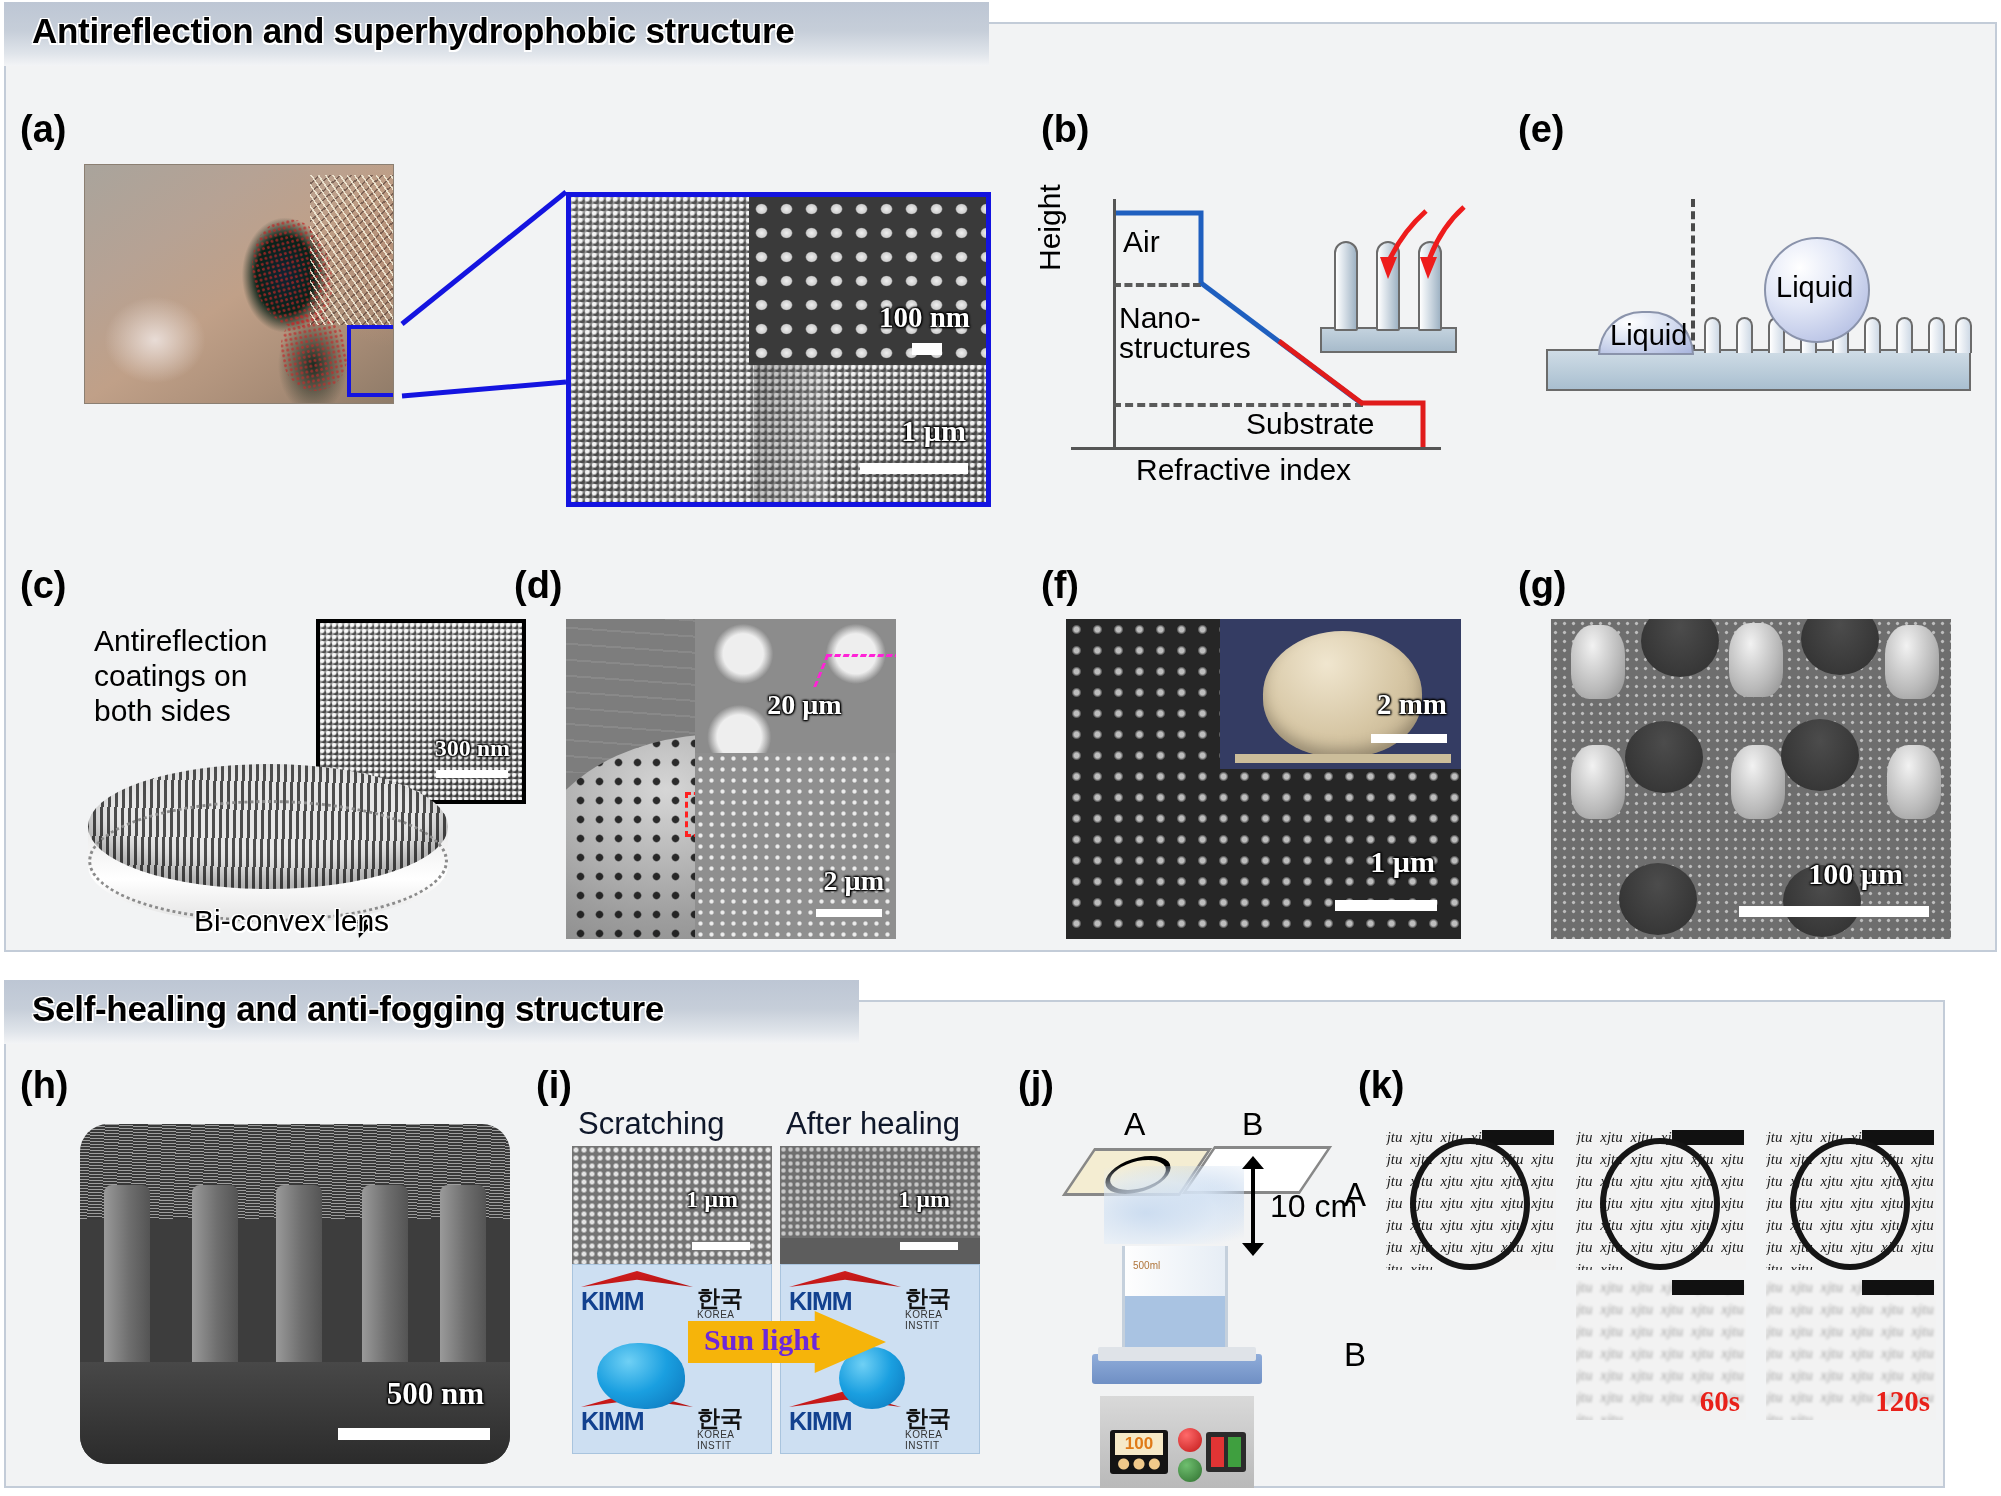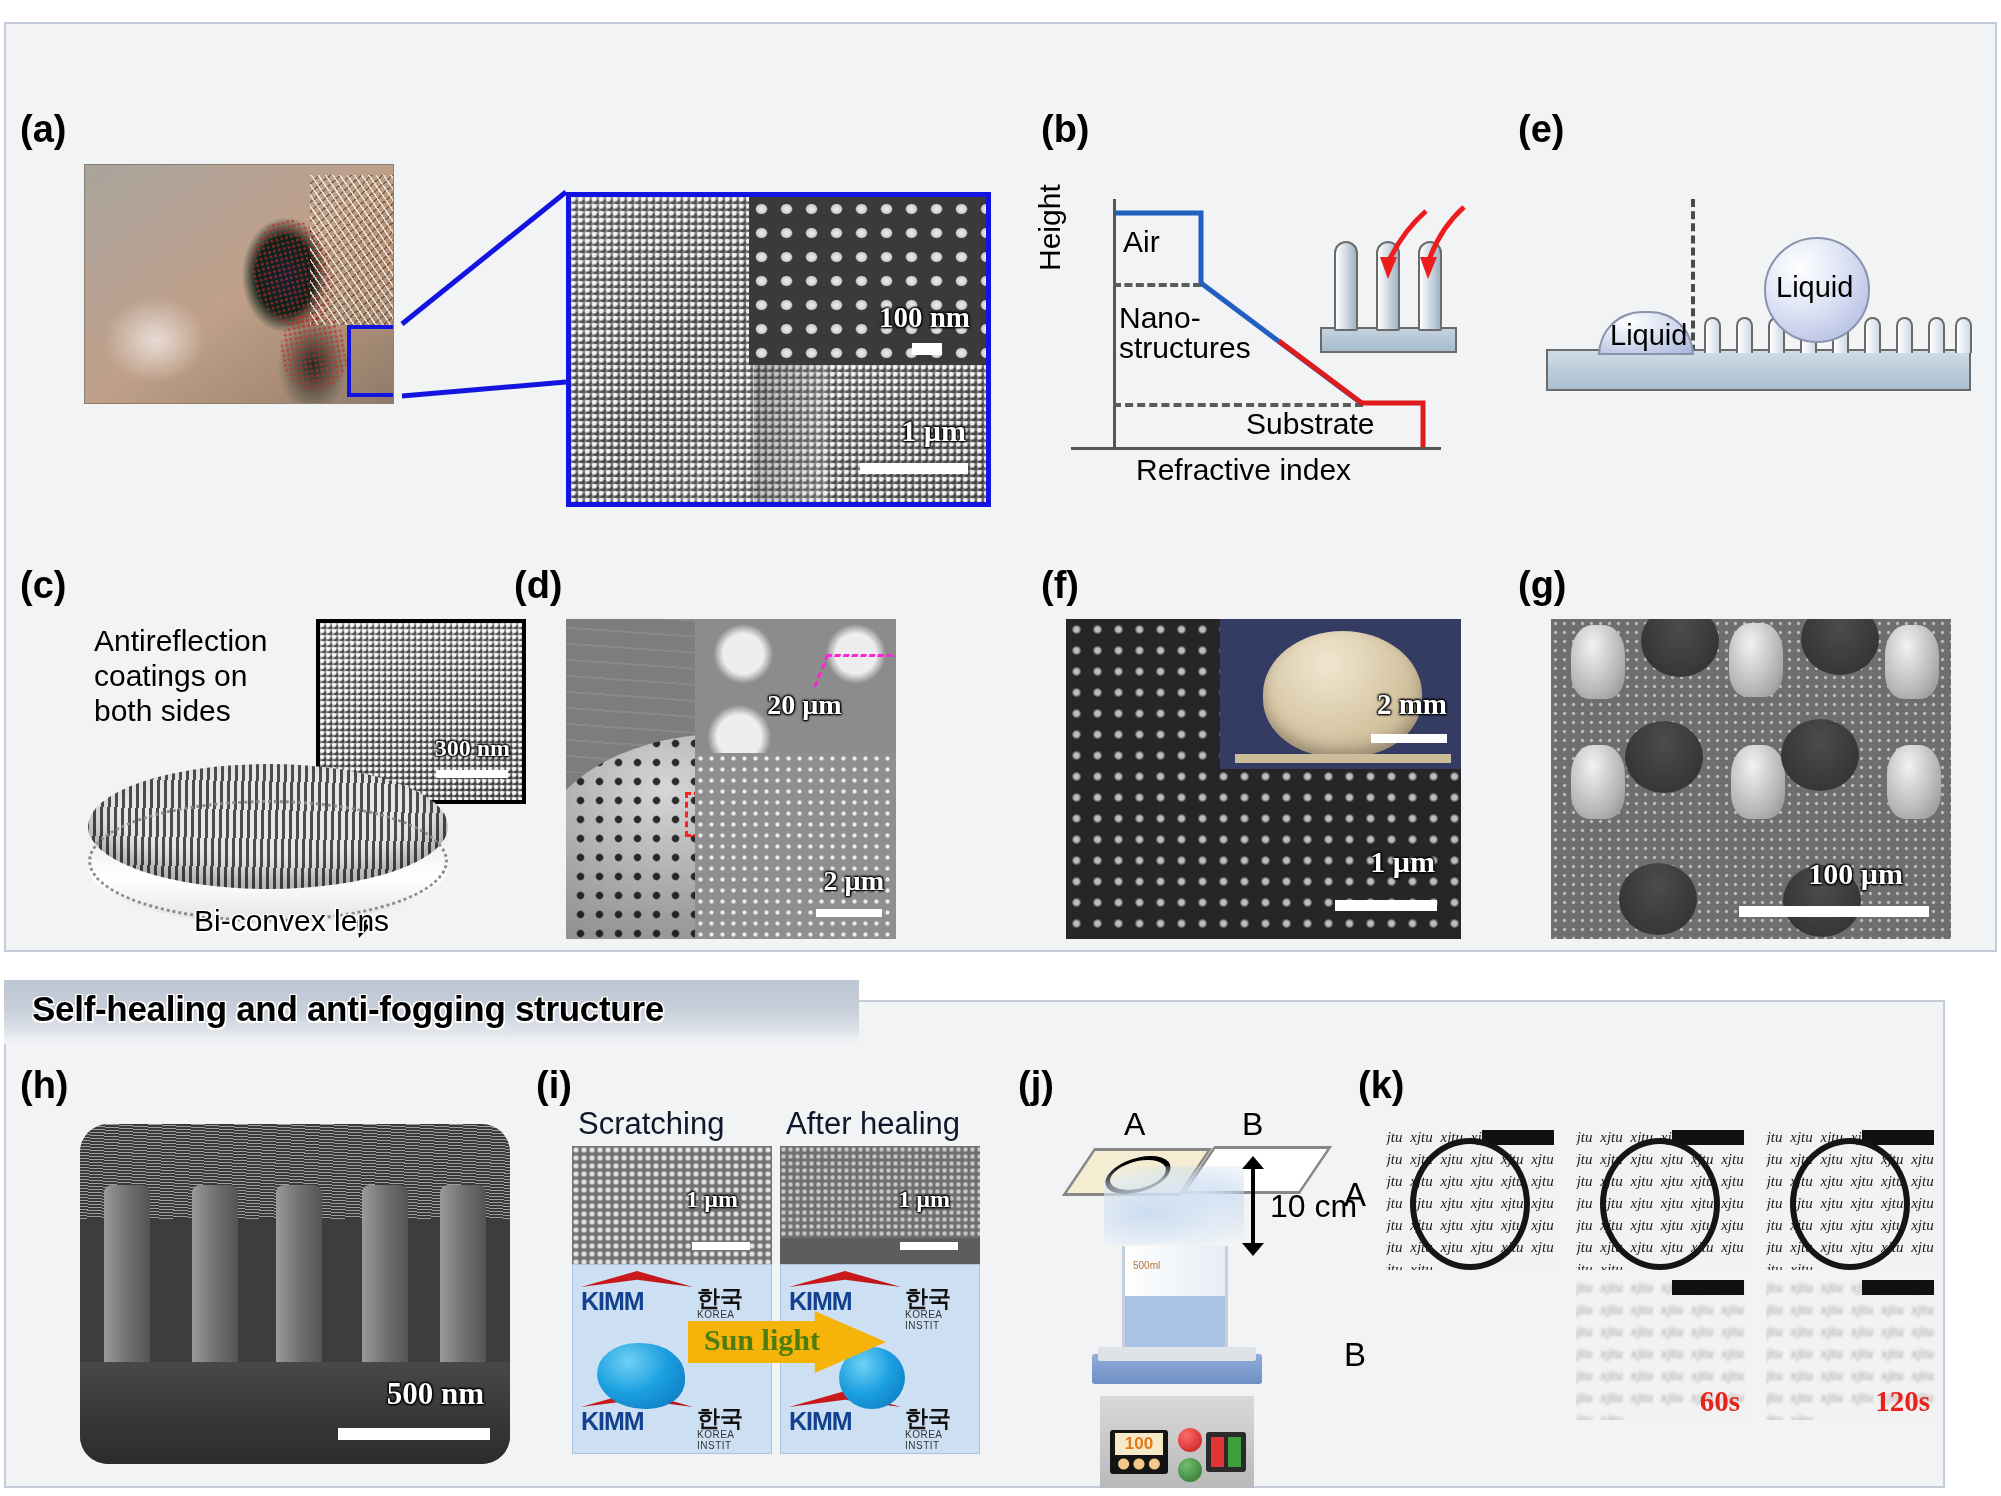--- a/index.html
+++ b/index.html
@@ -190,21 +190,21 @@
   .kimm-chevron{position:absolute;left:8px;top:2px;width:112px;height:16px;
     background:linear-gradient(to bottom right,#d81e1e,#b21414);
     clip-path:polygon(0 100%,50% 0,100% 100%,50% 55%);}
   .kimm-word{position:absolute;left:8px;top:18px;font-size:25px;font-weight:bold;color:#12418f;letter-spacing:-1px;font-family:"Liberation Sans",sans-serif;}
   .kimm-ko{position:absolute;left:124px;top:14px;font-size:23px;font-weight:bold;color:#111;font-family:"Liberation Sans",sans-serif;}
   .kimm-sub{position:absolute;left:124px;top:40px;font-size:10px;color:#333;letter-spacing:.5px;}
   .i-blob{position:absolute;background:radial-gradient(ellipse at 36% 28%,#6fd0f5 0%,#1a9fe0 48%,#0b72b8 100%);}
   #sun-arrow{position:absolute;left:122px;top:205px;width:198px;height:62px;z-index:8;}
   #sun-arrow .body{position:absolute;left:0;top:0;width:198px;height:62px;background:#f6b40a;
     clip-path:polygon(0 16%,64% 16%,64% 0,100% 50%,64% 100%,64% 84%,0 84%);}
-  #sun-arrow .txt{position:absolute;left:16px;top:12px;font-size:30px;font-weight:bold;color:#4d7c0f;
+  #sun-arrow .txt{position:absolute;left:16px;top:12px;font-size:30px;font-weight:bold;color:#6d28d9;
     font-family:"Liberation Serif",serif;white-space:nowrap;}
 
   
   #panel-j{position:absolute;left:1045px;top:1105px;width:290px;height:370px;}
   .j-lab{position:absolute;font-size:32px;color:#000;}
   .j-plate{position:absolute;width:118px;height:48px;}
   .j-plate .face{position:absolute;inset:0;transform:skewX(-34deg);border:3px solid #888;box-sizing:border-box;}
   #j-plateA .face{background:#f4edd2;}
   #j-plateB .face{background:#ffffff;}
   #j-ring{position:absolute;left:30px;top:8px;width:52px;height:30px;border:4px solid #000;border-radius:50%;transform:skewX(-34deg);}
@@ -248,20 +248,23 @@
   .k-cell .ring{position:absolute;left:24px;top:8px;width:108px;height:120px;border:6px solid #151515;border-radius:50%;}
   .k-cell .smudge{position:absolute;left:96px;top:0;width:72px;height:15px;background:#111;}
   .k-time{position:absolute;right:6px;bottom:2px;font-size:29px;font-weight:bold;color:#e8211a;
     font-family:"Liberation Serif",serif;}
 </style>
 </head>
 <body>
 
 <div class="section" id="section-ar">
 
+  <div class="section-header" id="hdr-ar">
+    <span>Antireflection and superhydrophobic structure</span>
+  </div>
 
   <div class="plabel" style="left:14px;top:84px;">(a)</div>
 
   <div class="photo" id="fly-photo">
     <div class="eyegrid"></div>
     <div class="eyegrid2"></div>
     <div class="bristles"></div>
     <div id="fly-roi"></div>
   </div>
 

